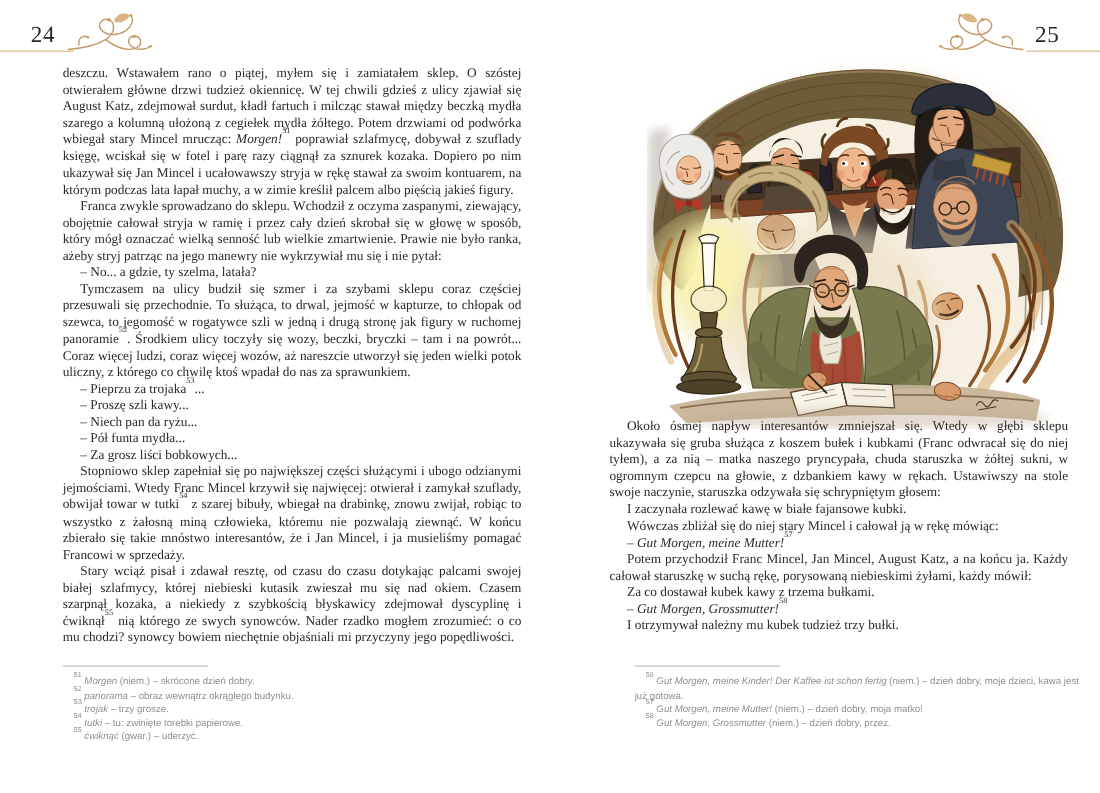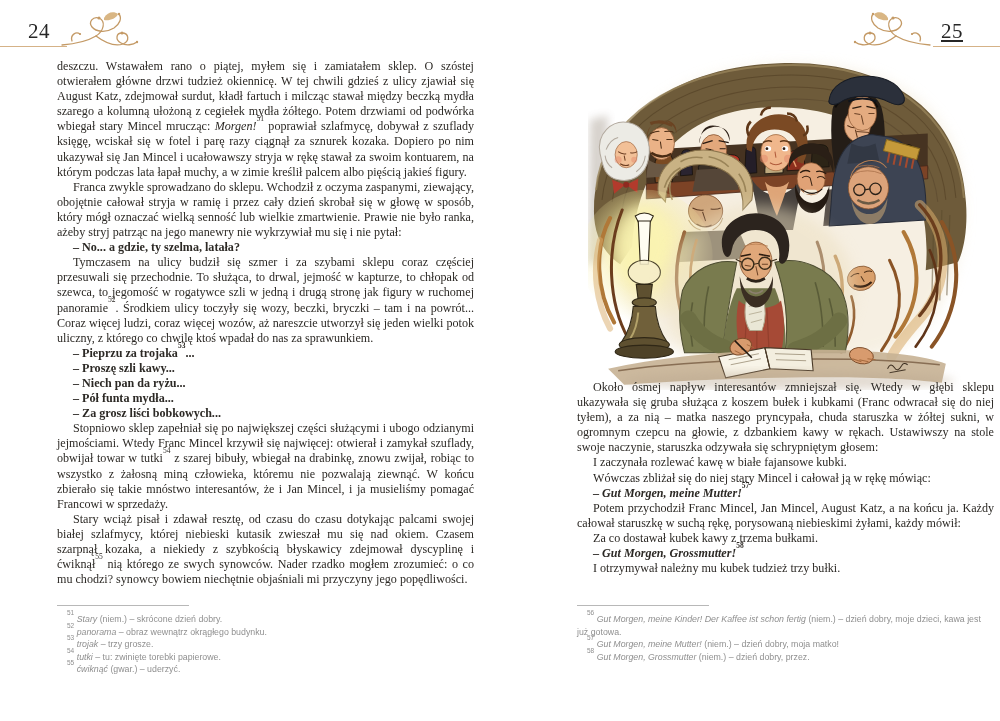--- a/index.html
+++ b/index.html
@@ -6,21 +6,21 @@
   .spread{position:relative;width:1000px;height:714px;background:#ffffff;overflow:hidden;
           font-family:"Liberation Serif",serif;}
   .pageno{position:absolute;font-size:21px;letter-spacing:.5px;color:#262626;}
   .hline{position:absolute;height:1px;background:#d5b287;}
   .flourish{position:absolute;width:80px;height:46px;}
   .flourish.mir{transform:scaleX(-1);}
   .body-col{position:absolute;width:417px;font-size:12.1px;line-height:15.1px;color:#2c2925;
             text-align:justify;}
   .body-col p{margin:0;}
   p.ind{text-indent:16px;}
-  p.dlg{text-align:left;font-weight:bold;}
+  p.dlg{text-align:left;}
   .body-col sup{font-size:7.5px;line-height:0;position:relative;top:-4px;}
   em{font-style:italic;}
   .fnblock{position:absolute;width:417px;font-family:"Liberation Sans",sans-serif;
            font-size:8.8px;line-height:12.6px;color:#8f8f8f;text-align:left;}
   .fnrule{width:132px;height:1px;background:#b8b8b8;margin-bottom:7px;}
   .fn{margin:0;text-indent:10px;}
   .fn sup{font-size:6.5px;line-height:0;position:relative;top:-3px;}
   .illu{position:absolute;left:588px;top:48px;width:392px;height:342px;margin:0;}
 </style>
 </head>
@@ -40,21 +40,21 @@
     <g fill="#c49a66">
       <circle cx="39" cy="7" r="1.6"></circle>
         <circle cx="62" cy="22" r="1.5"></circle>
         <circle cx="59" cy="3" r="1.2"></circle>
       <circle cx="77" cy="31" r="1.2"></circle>
         <circle cx="20" cy="23" r="1.1"></circle>
     </g>
   </svg>
 
   <div class="hline" style="left:933px;top:46px;width:67px;"></div>
-  <div class="pageno" style="left:941px;top:19px;text-decoration:underline;">25</div>
+  <div class="pageno" style="left:941px;top:19px;">25</div>
   <svg class="flourish mir" style="left:852px;top:11px;" viewBox="0 0 80 46">
     <g fill="none" stroke="#c49a66" stroke-width="1.3" stroke-linecap="round">
       <path d="M2,34 C14,33 26,31 36,25 C44,20 46,10 39,7 C33,5 28,11 32,16 C36,21 46,22 54,17 C60,13 62,7 59,3"></path>
       <path d="M36,25 C44,31 54,36 63,33 C70,30 69,22 62,22 C56,22 55,29 61,32 C66,35 73,34 77,31"></path>
       <path d="M12,30 C10,24 16,20 20,23"></path>
     </g>
     <path d="M44,7 C47,1 54,0 58,3 C56,8 49,10 44,9 Z" fill="#d9b684"></path>
     <g fill="#c49a66">
       <circle cx="39" cy="7" r="1.6"></circle>
         <circle cx="62" cy="22" r="1.5"></circle>
@@ -294,29 +294,29 @@
       <p class="ind dlg"><span>– Proszę szli kawy...</span></p>
       <p class="ind dlg"><span>– Niech pan da ryżu...</span></p>
       <p class="ind dlg"><span>– Pół funta mydła...</span></p>
       <p class="ind dlg"><span>– Za grosz liści bobkowych...</span></p>
       <p class="ind"><span>Stopniowo sklep zapełniał się po największej części służącymi i ubogo odzianymi jejmościami. Wtedy Franc Mincel krzywił się najwięcej: otwierał i zamykał szuflady, obwijał towar w tutki</span><sup>54</sup><span> z szarej bibuły, wbiegał na drabinkę, znowu zwijał, robiąc to wszystko z żałosną miną człowieka, któremu nie pozwalają ziewnąć. W końcu zbierało się takie mnóstwo interesantów, że i Jan Mincel, i ja musieliśmy pomagać Francowi w sprzedaży.</span></p>
       <p class="ind"><span>Stary wciąż pisał i zdawał resztę, od czasu do czasu dotykając palcami swojej białej szlafmycy, której niebieski kutasik zwieszał mu się nad okiem. Czasem szarpnął kozaka, a niekiedy z szybkością błyskawicy zdejmował dyscyplinę i ćwiknął</span><sup>55</sup><span> nią którego ze swych synowców. Nader rzadko mogłem zrozumieć: o co mu chodzi? synowcy bowiem niechętnie objaśniali mi przyczyny jego popędliwości.</span></p>
     </div>
   <div class="fnblock" style="left:57px;top:605px;">
     <div class="fnrule"></div>
     <div>
-        <p class="fn"><sup>51</sup><span> </span><em>Stary</em><span> (niem.) – skrócone dzień dobry.</span></p>
+        <p class="fn"><sup>51</sup><span> </span><em>Morgen</em><span> (niem.) – skrócone dzień dobry.</span></p>
         <p class="fn"><sup>52</sup><span> </span><em>panorama</em><span> – obraz wewnątrz okrągłego budynku.</span></p>
         <p class="fn"><sup>53</sup><span> </span><em>trojak</em><span> – trzy grosze.</span></p>
         <p class="fn"><sup>54</sup><span> </span><em>tutki</em><span> – tu: zwinięte torebki papierowe.</span></p>
         <p class="fn"><sup>55</sup><span> </span><em>ćwiknąć</em><span> (gwar.) – uderzyć.</span></p>
       </div>
   </div>
 
-  <div class="body-col" style="left:577px;top:380px;">
+  <div class="body-col" style="left:554px;top:380px;">
       <p class="ind"><span>Około ósmej napływ interesantów zmniejszał się. Wtedy w głębi sklepu ukazywała się gruba służąca z koszem bułek i kubkami (Franc odwracał się do niej tyłem), a za nią – matka naszego pryncypała, chuda staruszka w żółtej sukni, w ogromnym czepcu na głowie, z dzbankiem kawy w rękach. Ustawiwszy na stole swoje naczynie, staruszka odzywała się schrypniętym głosem:</span></p>
       <p class="ind"><span>I zaczynała rozlewać kawę w białe fajansowe kubki.</span></p>
       <p class="ind"><span>Wówczas zbliżał się do niej stary Mincel i całował ją w rękę mówiąc:</span></p>
       <p class="ind dlg"><span>– </span><em>Gut Morgen, meine Mutter!</em><sup>57</sup></p>
       <p class="ind"><span>Potem przychodził Franc Mincel, Jan Mincel, August Katz, a na końcu ja. Każdy całował staruszkę w suchą rękę, porysowaną niebieskimi żyłami, każdy mówił:</span></p>
       <p class="ind"><span>Za co dostawał kubek kawy z trzema bułkami.</span></p>
       <p class="ind dlg"><span>– </span><em>Gut Morgen, Grossmutter!</em><sup>58</sup></p>
       <p class="ind"><span>I otrzymywał należny mu kubek tudzież trzy bułki.</span></p>
     </div>
   <div class="fnblock" style="left:577px;top:605px;">

